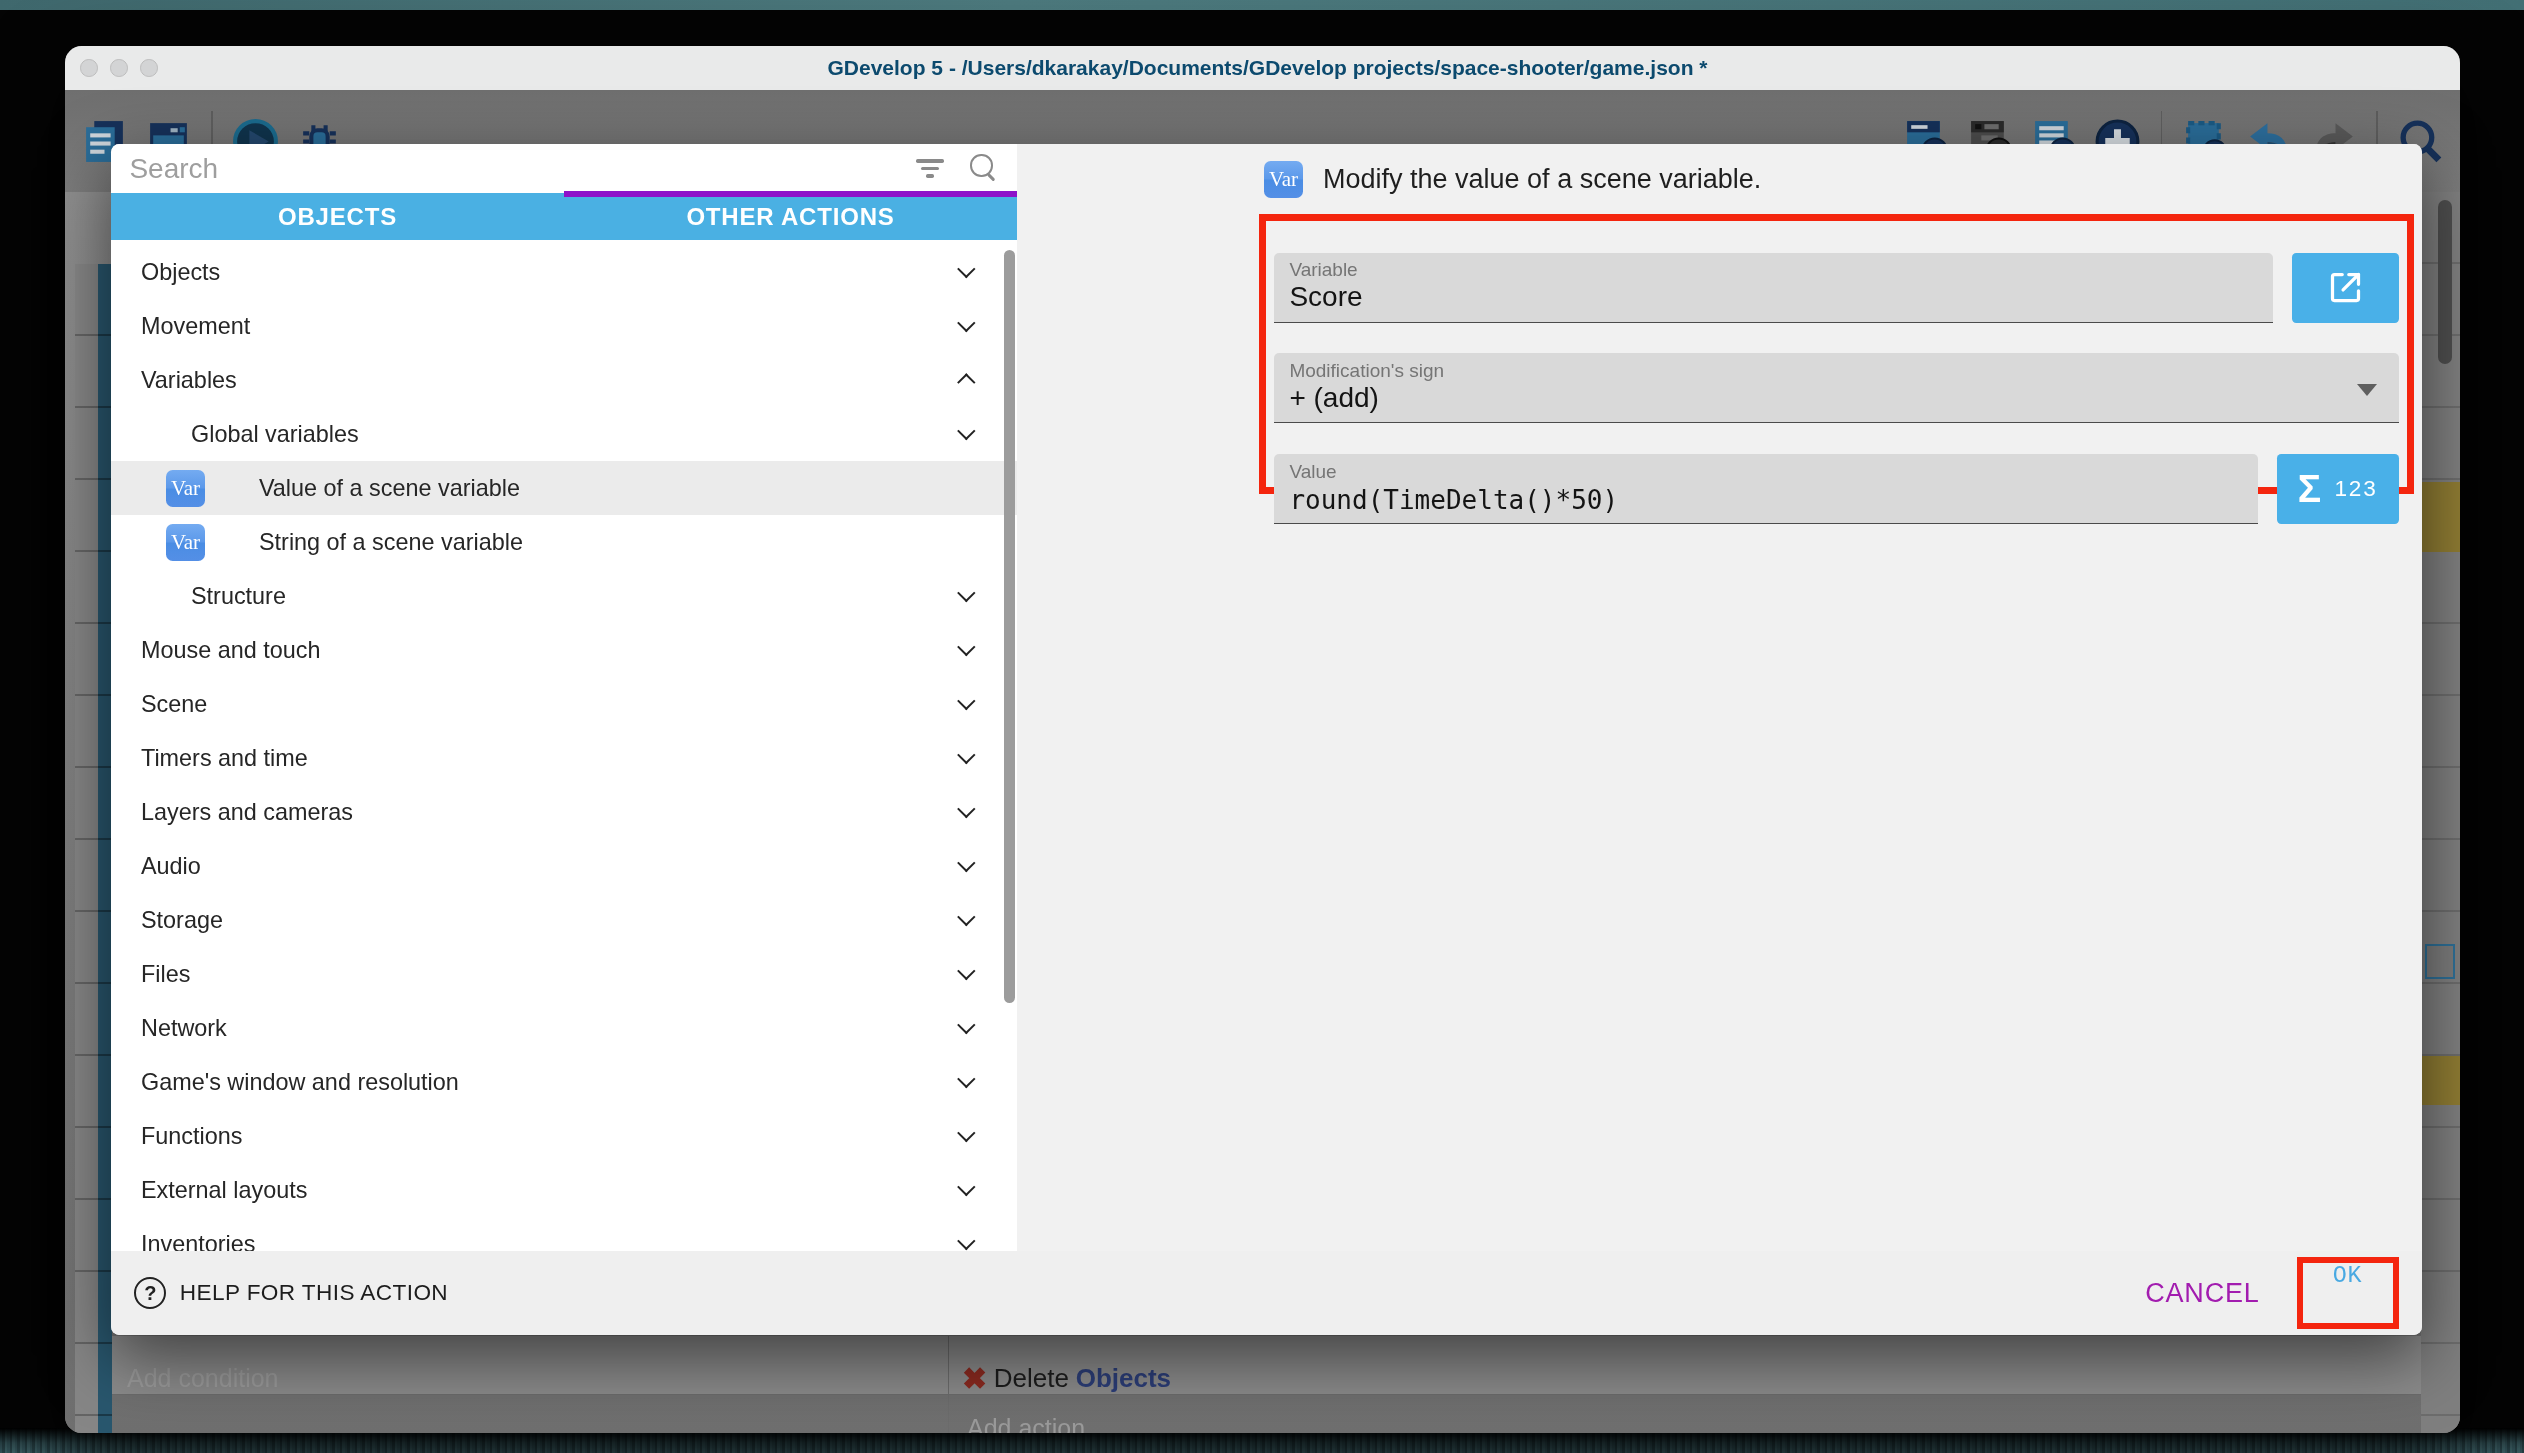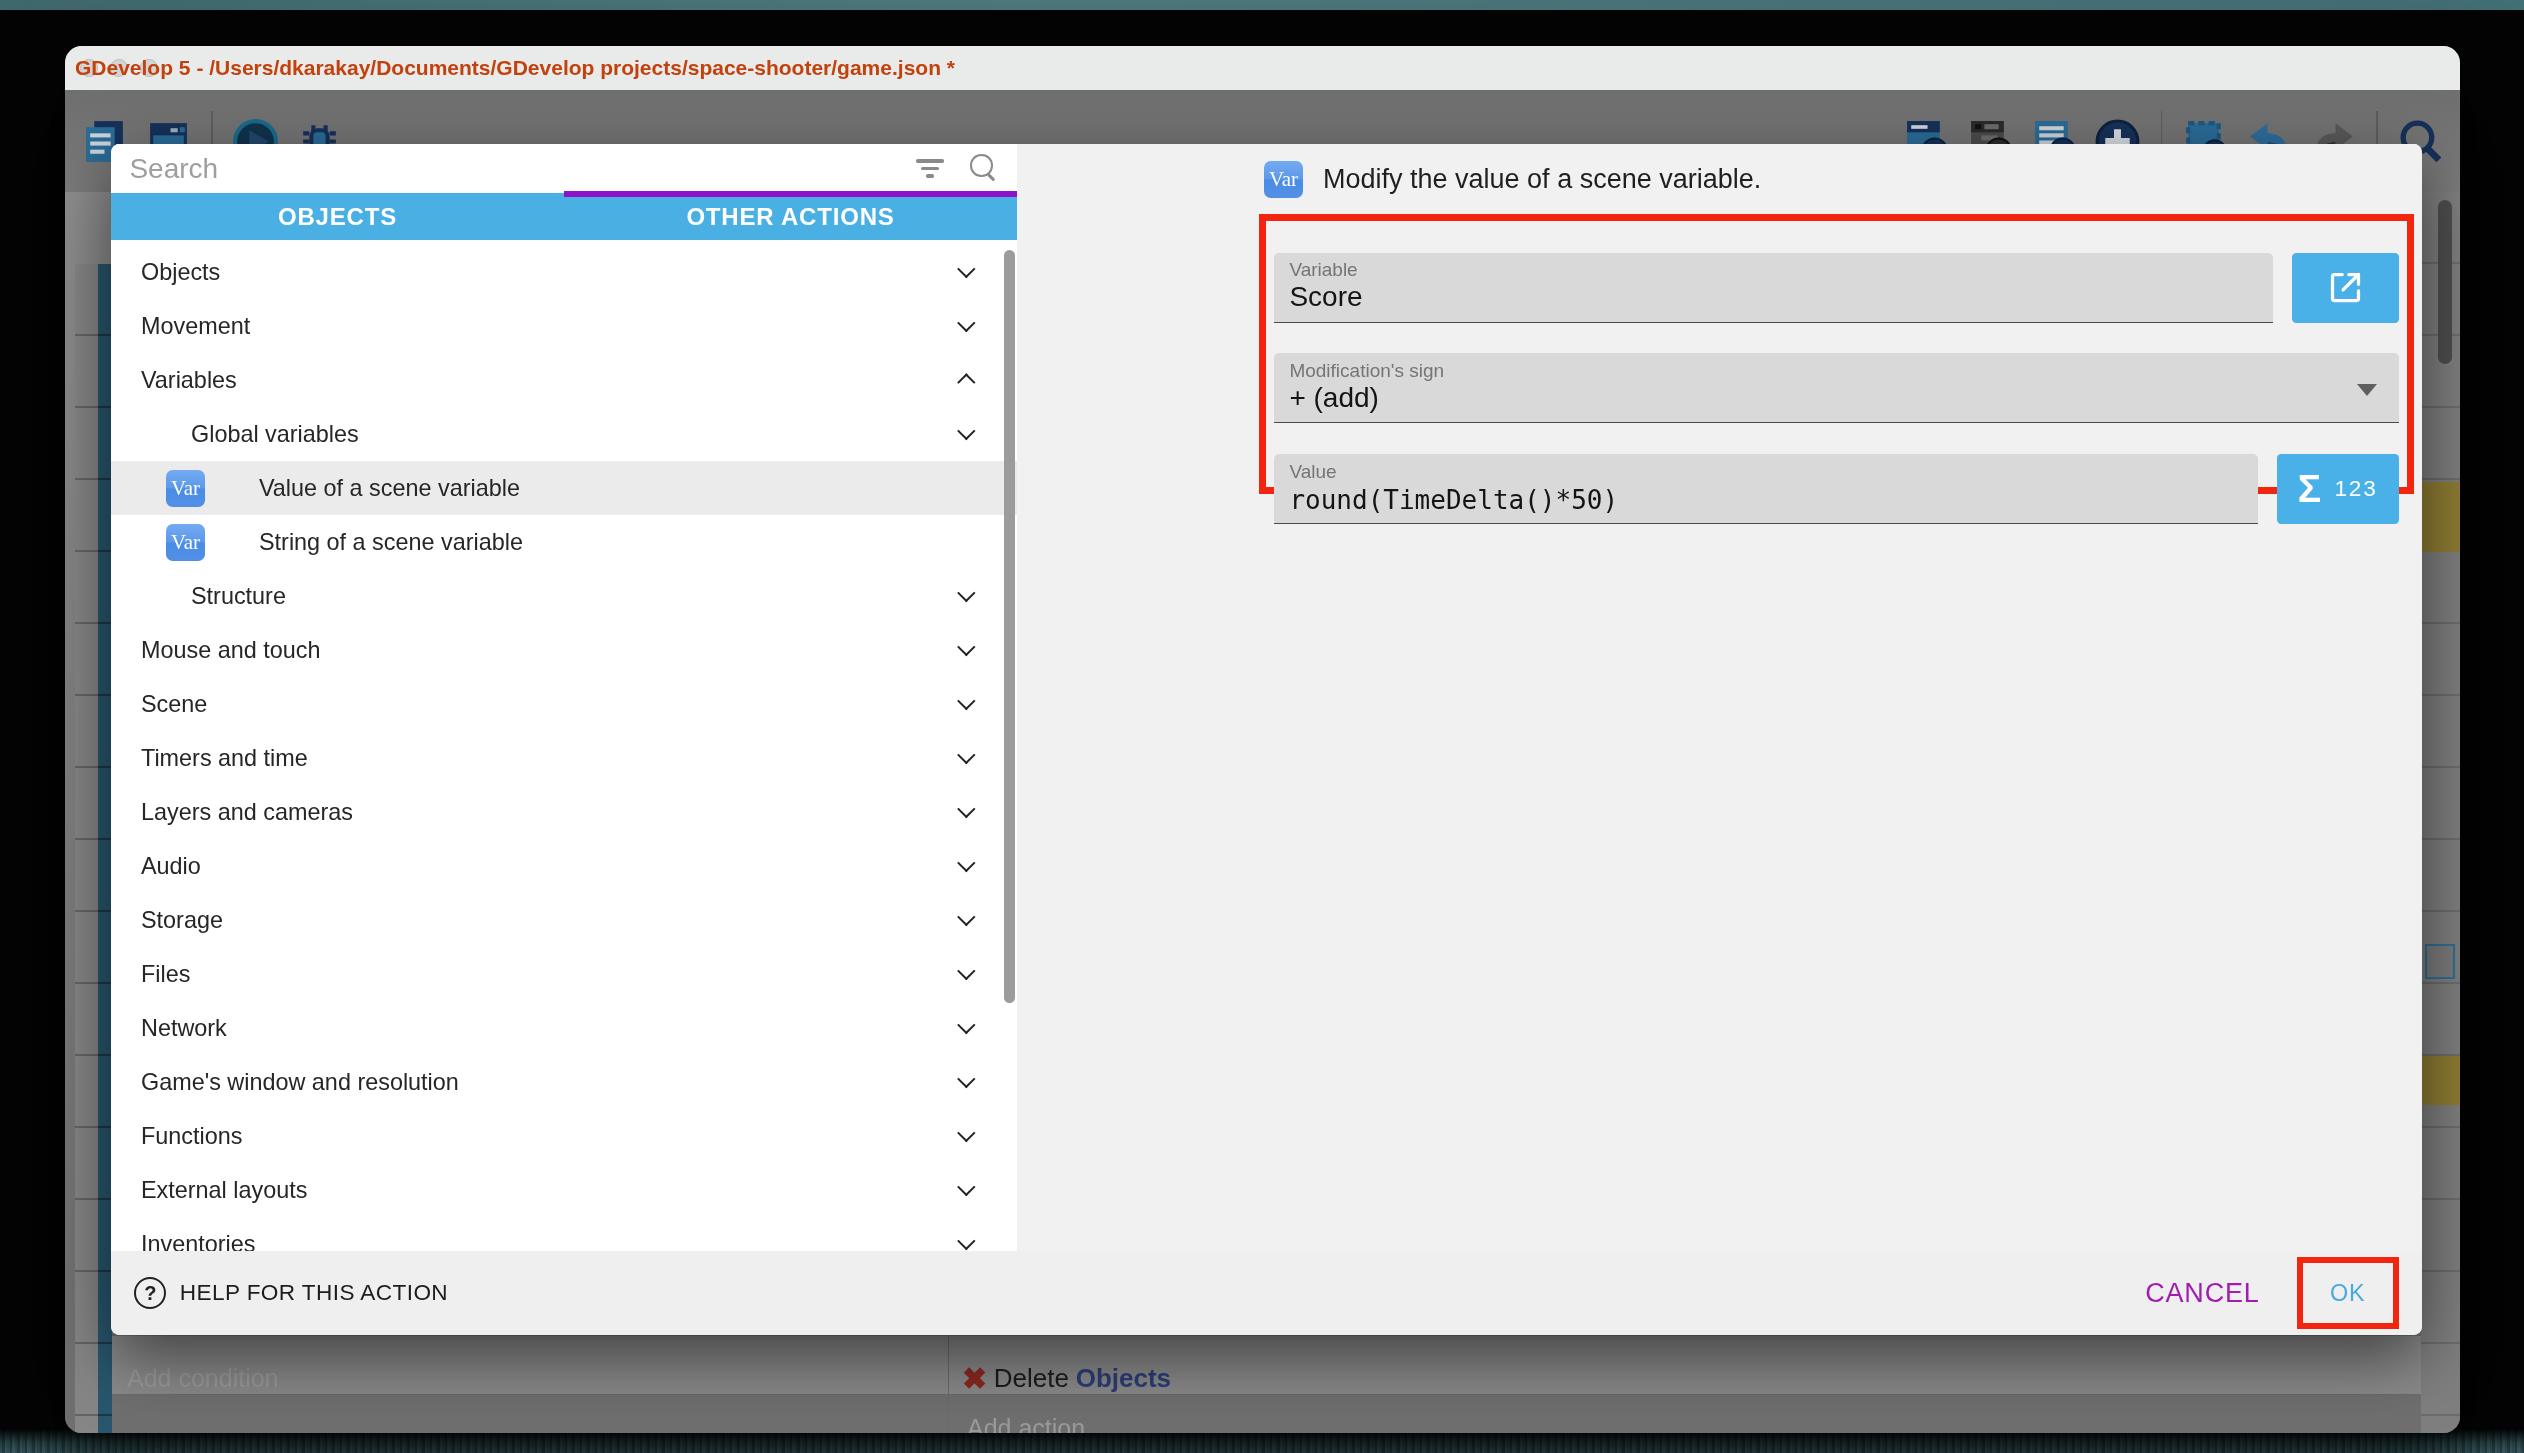--- a/index.html
+++ b/index.html
@@ -17,22 +17,22 @@
 
   
   .window { position:absolute; left:65px; top:46px; width:2395px; height:1387px;
     border-radius:16.7px; overflow:hidden; background:#7d7d7d;
     box-shadow:0 25px 75px rgba(0,0,0,.8); }
 
   .titlebar { height:44px; background:#e9eaea; position:relative;
     display:flex; align-items:center; }
   .lights { display:flex; gap:12.6px; margin-left:15px; }
   .light { width:17.6px; height:17.6px; border-radius:50%; background:#d3d4d5; border:0.8px solid #bdbdbd; }
-  .win-title { position:absolute; left:10px; right:0; 
-    font-size:21px; color:#c2410c; font-weight:700; }
+  .win-title { position:absolute; left:10px; right:0; text-align:center;
+    font-size:21px; color:#0c4a6e; font-weight:700; }
 
   .toolbar { height:102px; background:linear-gradient(#6f6f6f,#7c7c7c);
     display:flex; align-items:center; padding:0 15px; gap:15px; }
   .tb-icon { width:49px; height:49px; flex:0 0 auto; }
   .tb-icon svg { width:100%; height:100%; }
   .tb-sep { width:1.7px; height:60px; background:rgba(0,0,0,.18); margin:0 3.3px; }
   .tb-spacer { flex:1; }
 
   
   .content { position:absolute; left:0; right:0; top:146px; bottom:0;
@@ -130,21 +130,21 @@
   .dialog-footer { position:absolute; left:0; right:0; bottom:0; height:84px; background:#efefef;
     display:flex; align-items:center; padding:0 23.4px; }
   .help { display:flex; align-items:center; gap:13.4px; }
   .help-icon { width:32px; height:32px; border:2.5px solid #222; border-radius:50%;
     display:flex; align-items:center; justify-content:center;
     font-size:20px; font-weight:bold; color:#222; }
   .help-label { font-size:22.6px; color:#1d1d1d; letter-spacing:0.4px; }
   .f-spacer { flex:1; }
   .cancel-btn { font-size:27px; color:#a21caf; letter-spacing:0.8px; margin-right:37px; cursor:pointer; }
   .ok-wrap { border:6.7px solid #f4250e; width:102px; height:72px;
-    display:flex; align-items:center; justify-content:center; background:#efefef; }
+    display:flex; align-items:flex-start; justify-content:center; background:#efefef;font-family:Liberation Mono, monospace; }
   .ok-btn { font-size:23.4px; color:#49a9e2; letter-spacing:0.8px; cursor:pointer; }
 </style>
 </head>
 <body>
 
 <div class="desk-top"></div>
 <div class="desk-bottom"></div>
 
 <div class="window">
 

